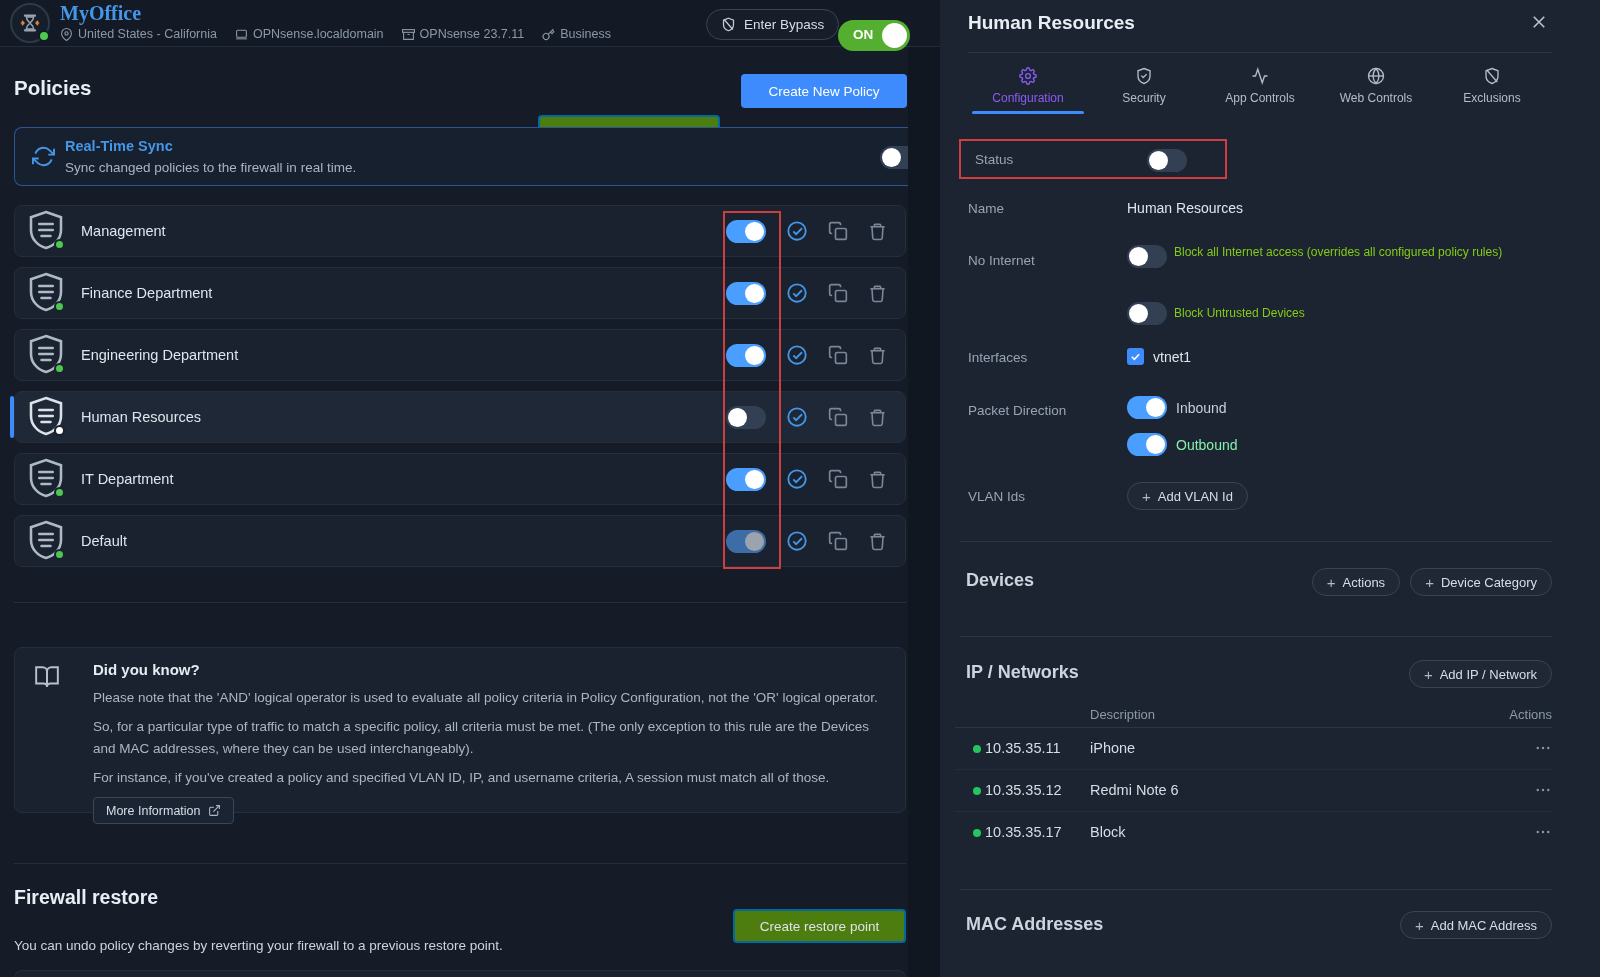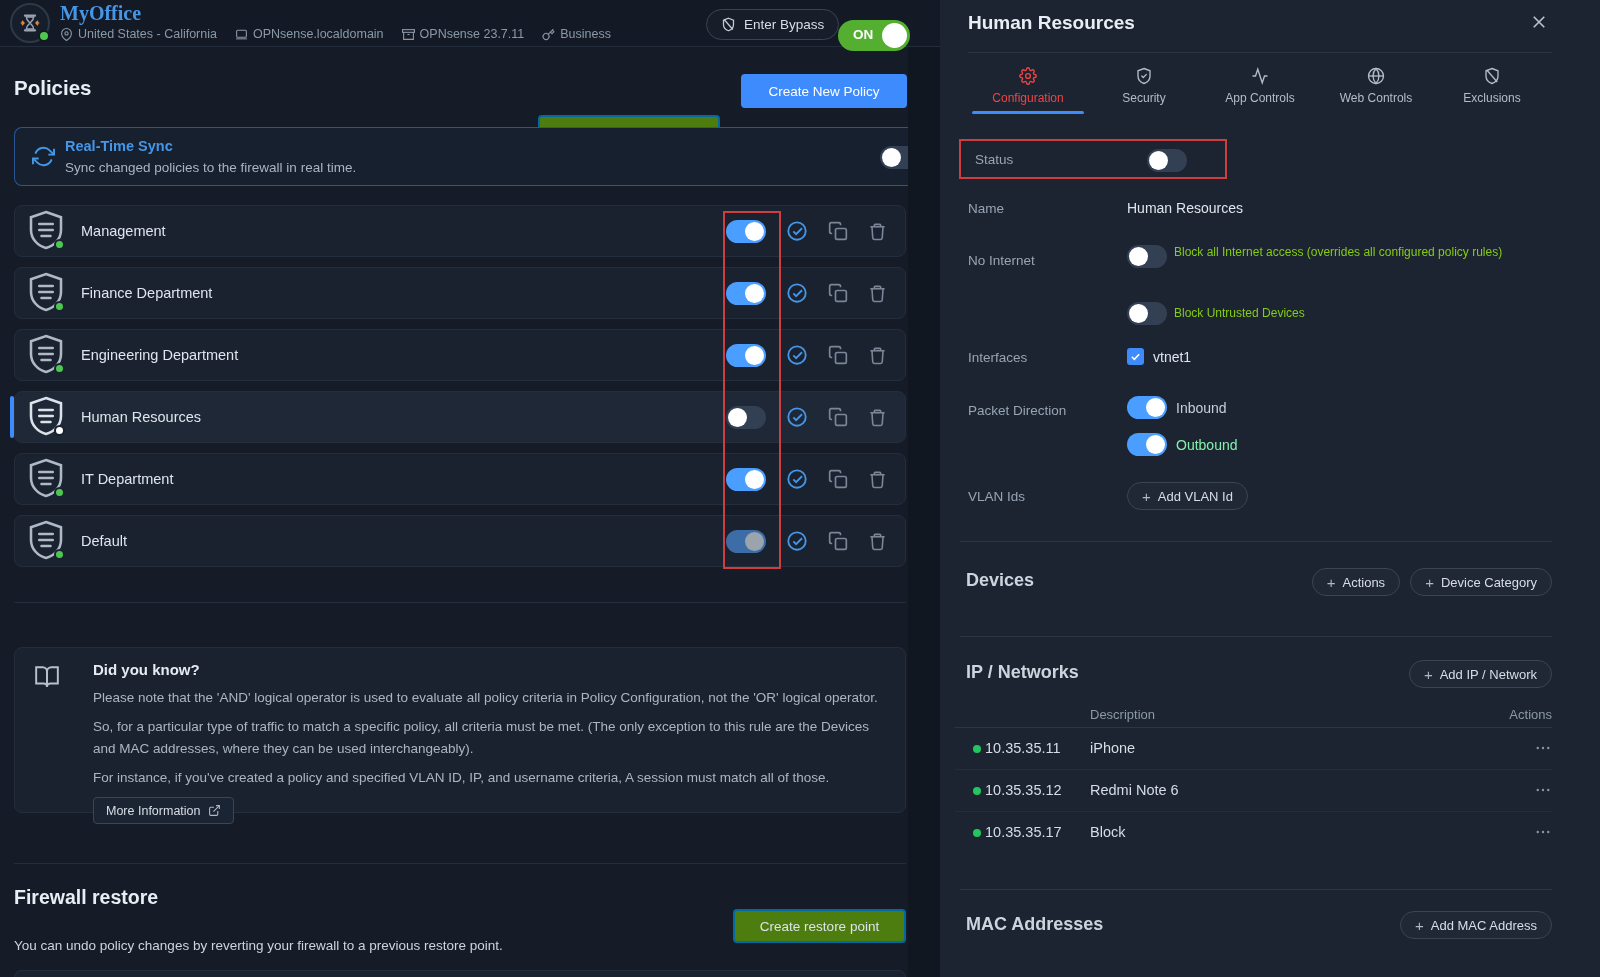--- a/index.html
+++ b/index.html
@@ -74,21 +74,21 @@
   .fw-partial { position:absolute; left:14px; top:970px; width:892px; height:10px; background:#1a2230; border:1px solid #242e3d; border-radius:8px 8px 0 0; border-bottom:none; }
 
   
   .drawer { position:absolute; left:940px; top:0; width:660px; height:977px; background:#1b2430; }
   .drawer-title { position:absolute; left:28px; top:12px; font-size:19px; font-weight:700; color:#e9eef5; }
   .drawer-close { position:absolute; left:590px; top:13px; color:#b9c2cf; background:none; border:none; cursor:pointer; }
   .drawer-div { position:absolute; left:28px; width:584px; height:1px; background:#2b3442; }
 
   .tabs { position:absolute; left:30px; top:58px; width:580px; height:56px; display:flex; }
   .tab { position:relative; flex:1; display:flex; flex-direction:column; align-items:center; justify-content:center; gap:6px; color:#b3bdca; font-size:12px; cursor:pointer; }
-  .tab.active { color:#ef4444; }
+  .tab.active { color:#8b5cf6; }
   .tab.active::after { content:""; position:absolute; left:2px; right:2px; bottom:0; height:3px; background:#3d8bfd; border-radius:2px; }
 
   .field-label { position:absolute; left:28px; font-size:13.5px; color:#98a4b5; }
   .field-value { position:absolute; font-size:14px; color:#dfe5ee; }
   .hint-text { position:absolute; font-size:12px; color:#84cc16; line-height:1.45; }
 
   .status-box { position:absolute; left:19px; top:139px; width:268px; height:40px; border:2px solid #cf3e3e; }
   .status-box .field-label { left:14px; top:11px; }
   .status-box .tgl { position:absolute; left:186px; top:8px; }
 

